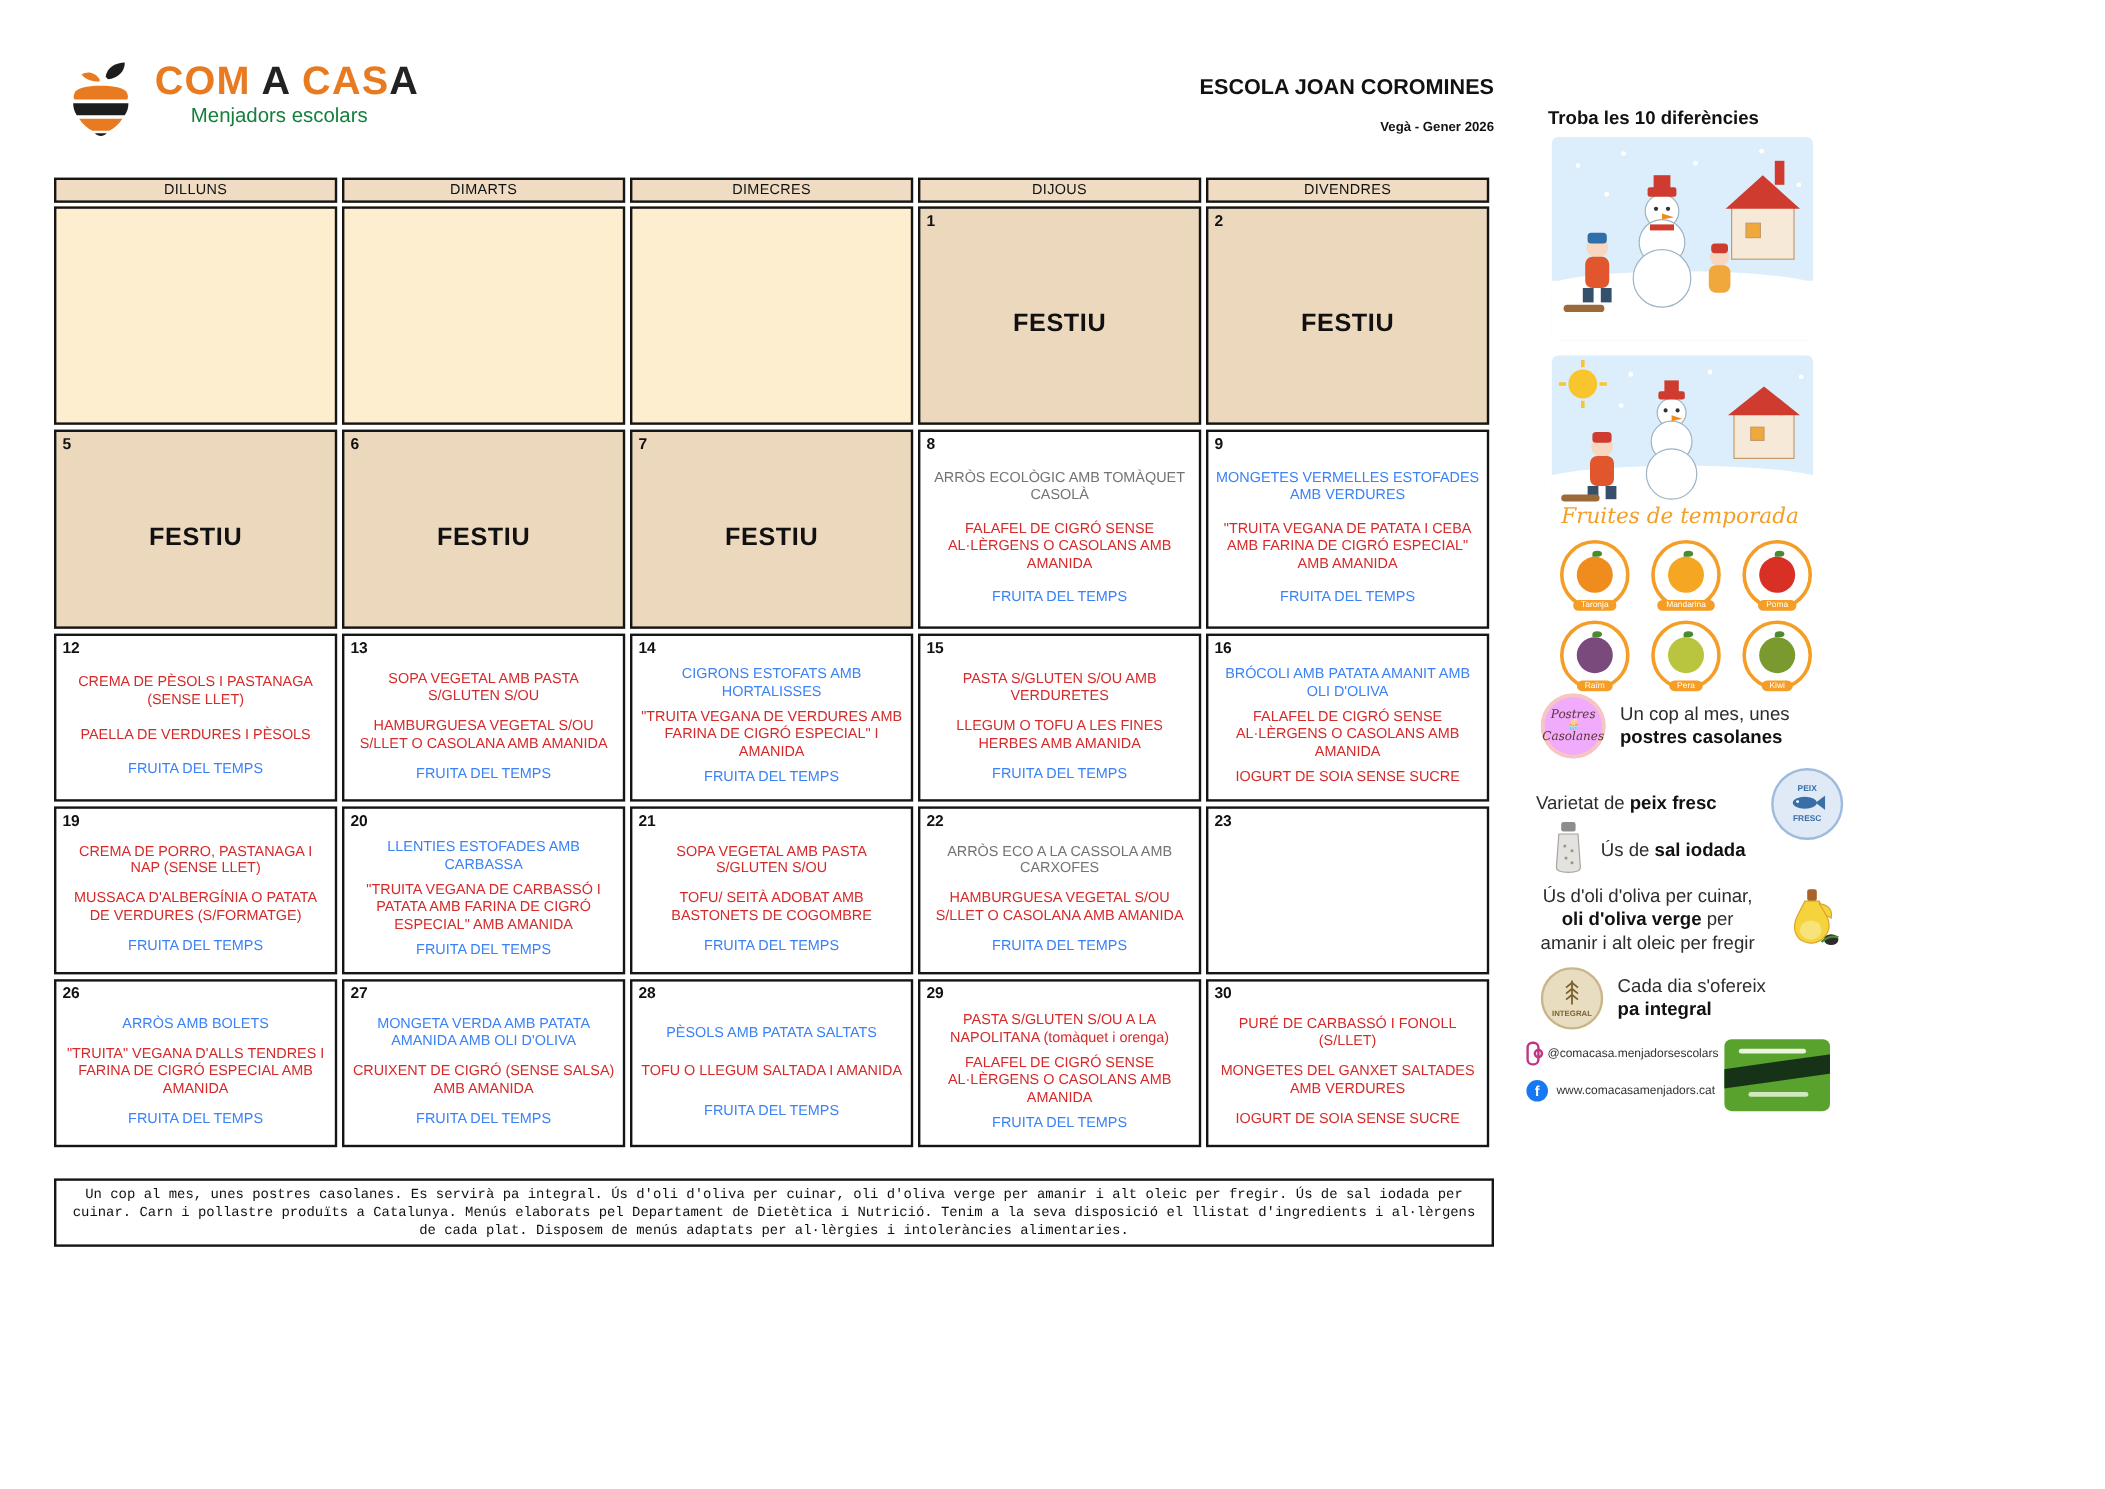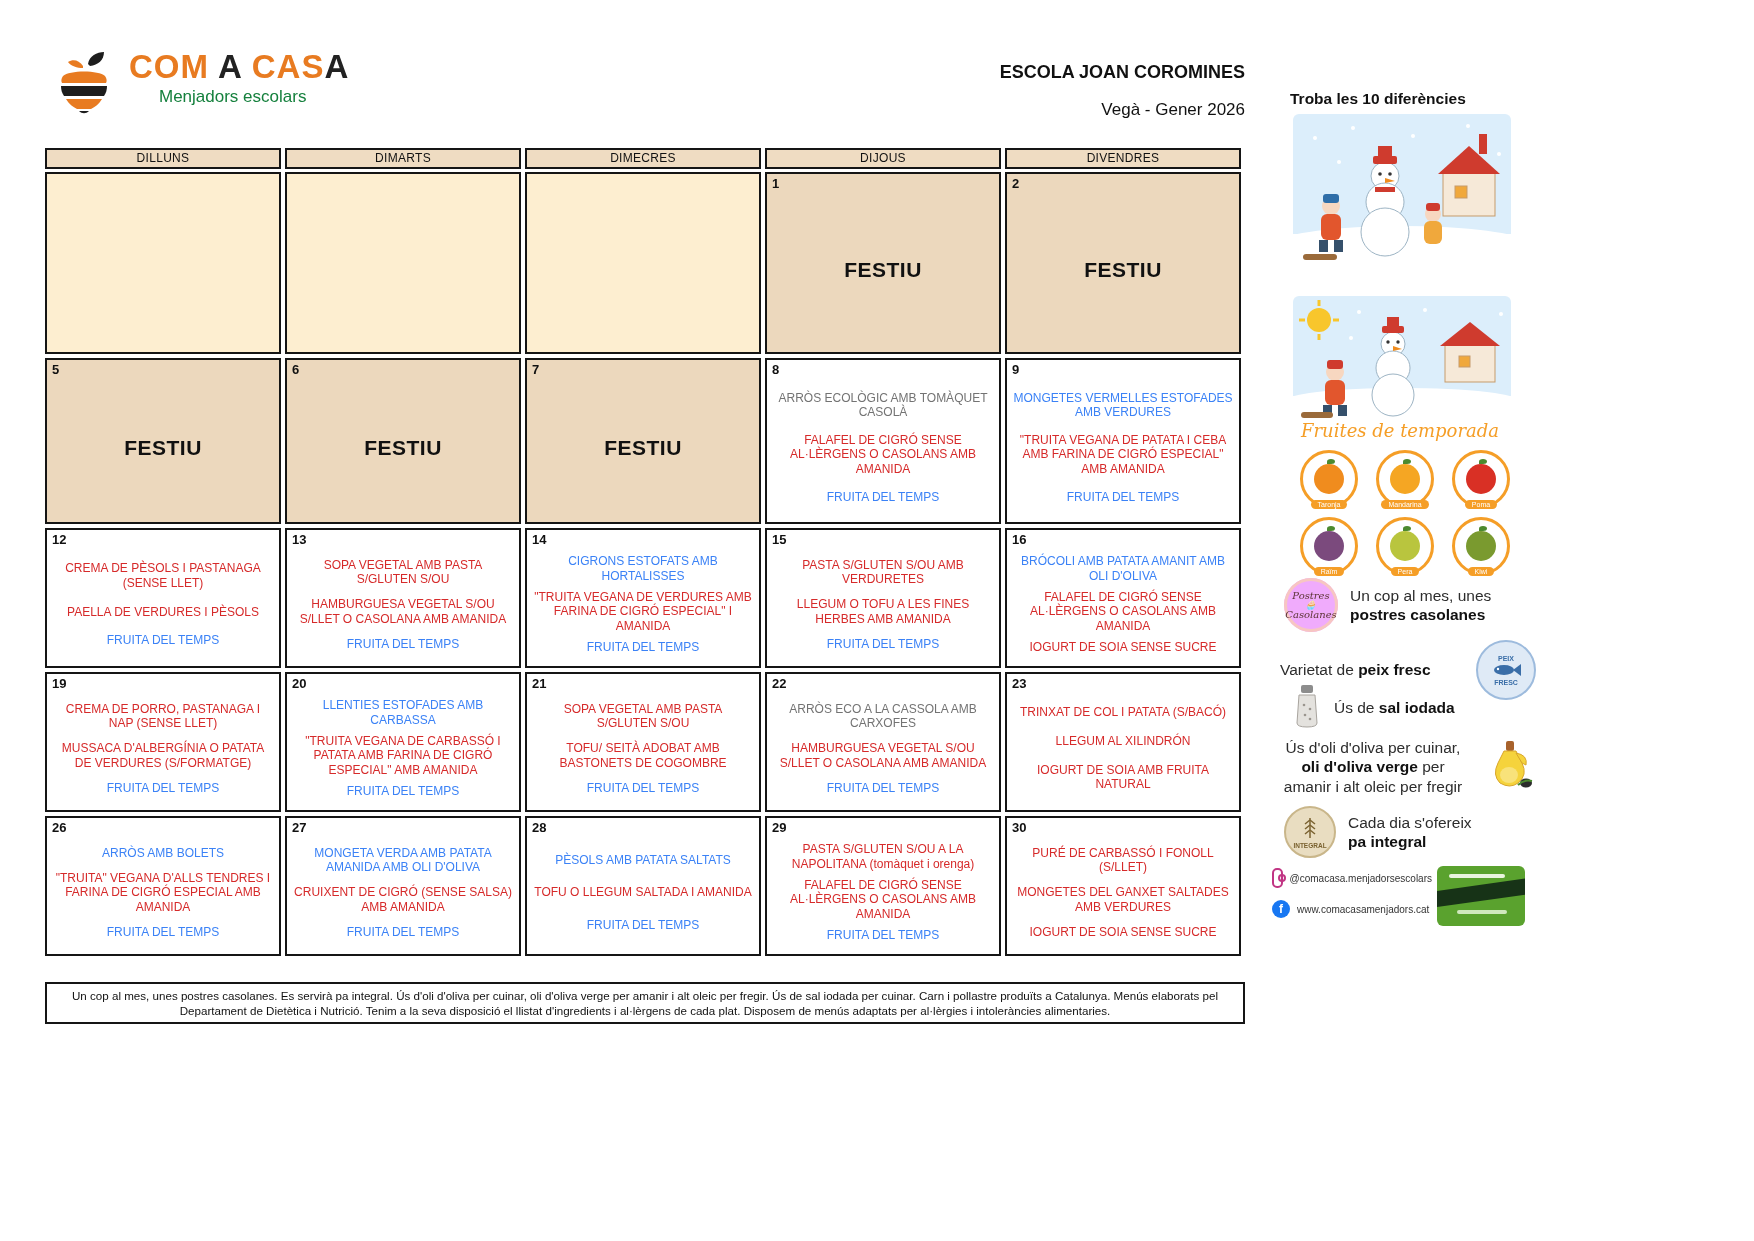--- a/index.html
+++ b/index.html
@@ -9,21 +9,21 @@
   
   .logo{position:absolute;left:55px;top:50px;display:flex;align-items:flex-start;}
   .brand-text{margin-left:16px;}
   .brand-name{font-size:33px;font-weight:bold;letter-spacing:1px;line-height:1;}
   .brand-name .o{color:#e87b21;}
   .brand-name .k{color:#222;}
   .brand-sub{color:#15803d;font-size:17px;margin-top:4px;margin-left:30px;}
 
   .school-block{position:absolute;right:509px;top:62px;text-align:right;width:420px;}
   .school-name{font-size:18px;font-weight:bold;}
-  .school-sub{font-size:17px;font-weight:normal;margin-top:17px;}
+  .school-sub{font-size:11px;font-weight:bold;margin-top:17px;}
 
   
   .calendar{position:absolute;left:45px;top:148px;width:1196px;}
   .cal-head{display:grid;grid-template-columns:repeat(5,1fr);gap:4px;margin-bottom:3px;}
   .cal-head-cell{background:#efdcc2;border:2px solid #151515;text-align:center;
                  font-size:12px;padding:1px 0 2px;letter-spacing:.3px;
                  transform-origin:center;}
   .week{display:grid;grid-template-columns:repeat(5,1fr);gap:4px;margin-bottom:4px;}
   .w0{height:182px;} .w1{height:166px;} .w2,.w3,.w4{height:140px;}
   .cell{border:2px solid #151515;background:#fff;display:flex;flex-direction:column;
@@ -31,21 +31,21 @@
   .cell.empty{background:#fdeed0;}
   .cell.festiu{background:#ecd8bd;}
   .date{font-weight:bold;font-size:13px;}
   .festiu-label{flex:1;display:flex;align-items:center;justify-content:center;
                 font-weight:bold;font-size:21px;letter-spacing:.5px;}
   .items{flex:1;display:flex;flex-direction:column;justify-content:space-evenly;
          text-align:center;font-size:12px;line-height:1.2;padding:0 1px;}
   .item.red{color:#d62a2a;} .item.green{color:#737373;} .item.black{color:#3b82f6;}
 
   .footnote{position:absolute;left:45px;top:982px;width:1176px;border:2px solid #151515;
-          font-size:11.6px;text-align:center;padding:4px 10px;line-height:1.3;}
+          font-size:11.6px;text-align:center;padding:4px 10px;line-height:1.3;font-family:Liberation Mono, monospace;}
 
   
   .sb-title{position:absolute;left:1290px;top:90px;width:220px;text-align:left;
             font-weight:bold;font-size:15.5px;}
   .sb-img{position:absolute;left:1293px;top:114px;width:218px;height:170px;}
   .sb-img2{position:absolute;left:1293px;top:296px;width:218px;height:144px;}
   .fruits-title{position:absolute;left:1290px;top:420px;width:220px;text-align:center;
                 color:#f59e27;font-style:italic;font-size:18px;
                 font-family:"DejaVu Serif",serif;}
   .fruits{position:absolute;left:1296px;top:450px;width:218px;display:grid;
@@ -233,25 +233,20 @@
           <div class="cell menu">
             <div class="date">22</div>
             <div class="items">
               <div class="item green">ARRÒS ECO A LA CASSOLA AMB CARXOFES</div>
               <div class="item red">HAMBURGUESA VEGETAL S/OU S/LLET O CASOLANA AMB AMANIDA</div>
               <div class="item black">FRUITA DEL TEMPS</div>
             </div>
           </div>
           <div class="cell menu">
             <div class="date">23</div>
-            <div class="items">
-              <div class="item red">TRINXAT DE COL I PATATA (S/BACÓ)</div>
-              <div class="item red">LLEGUM AL XILINDRÓN</div>
-              <div class="item red">IOGURT DE SOIA AMB FRUITA NATURAL</div>
-            </div>
           </div>
         </div>
         <div class="week w4">
           <div class="cell menu">
             <div class="date">26</div>
             <div class="items">
               <div class="item black">ARRÒS AMB BOLETS</div>
               <div class="item red">"TRUITA" VEGANA D'ALLS TENDRES I FARINA DE CIGRÓ ESPECIAL AMB AMANIDA</div>
               <div class="item black">FRUITA DEL TEMPS</div>
             </div>

